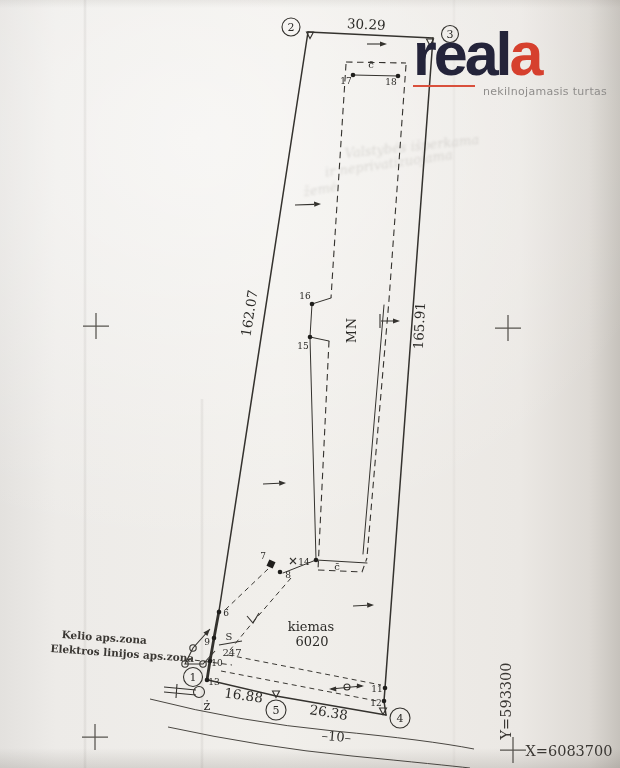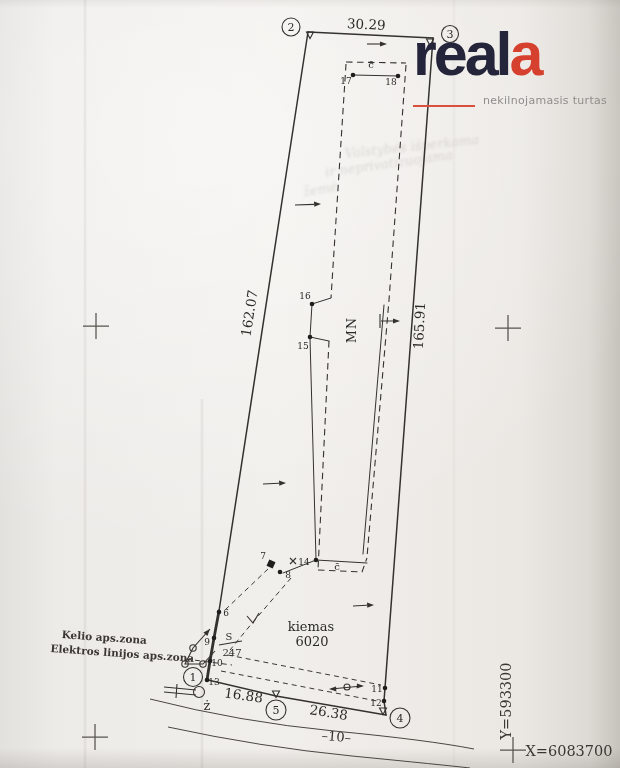--- a/index.html
+++ b/index.html
@@ -37,21 +37,21 @@
   .kv{font-size:13px;}
   .coord{font-size:14.5px;fill:#3a3733;}
   .north{font-size:12.5px;letter-spacing:1px;}
   .mid{text-anchor:middle;}
   
   .faint{position:absolute;font:italic 13px "DejaVu Serif",serif;color:#8f8b84;opacity:.26;filter:blur(1.1px);transform-origin:left top;white-space:nowrap;}
   
   .logo{position:absolute;left:413px;top:24px;width:200px;}
   .brand{font-family:Liberation Sans, sans-serif;font-weight:bold;font-size:61px;line-height:60px;letter-spacing:-3px;color:#24243a;}
   .brand .accent{color:#d6402e;}
-  .tagrow{display:flex;align-items:flex-end;gap:8px;margin-top:10px;}
+  .tagrow{display:flex;align-items:flex-start;gap:8px;margin-top:1px;}
   .rule{width:62px;height:2px;background:#d9503c;flex:0 0 auto;}
   .tagline{font-family:"DejaVu Sans",sans-serif;font-size:11px;color:#8f8d8b;letter-spacing:.3px;white-space:nowrap;}
 </style>
 </head>
 <body>
 
 <div class="paper">
   <div class="crease c1"></div>
   <div class="crease c2"></div>
   <div class="crease c3"></div>

